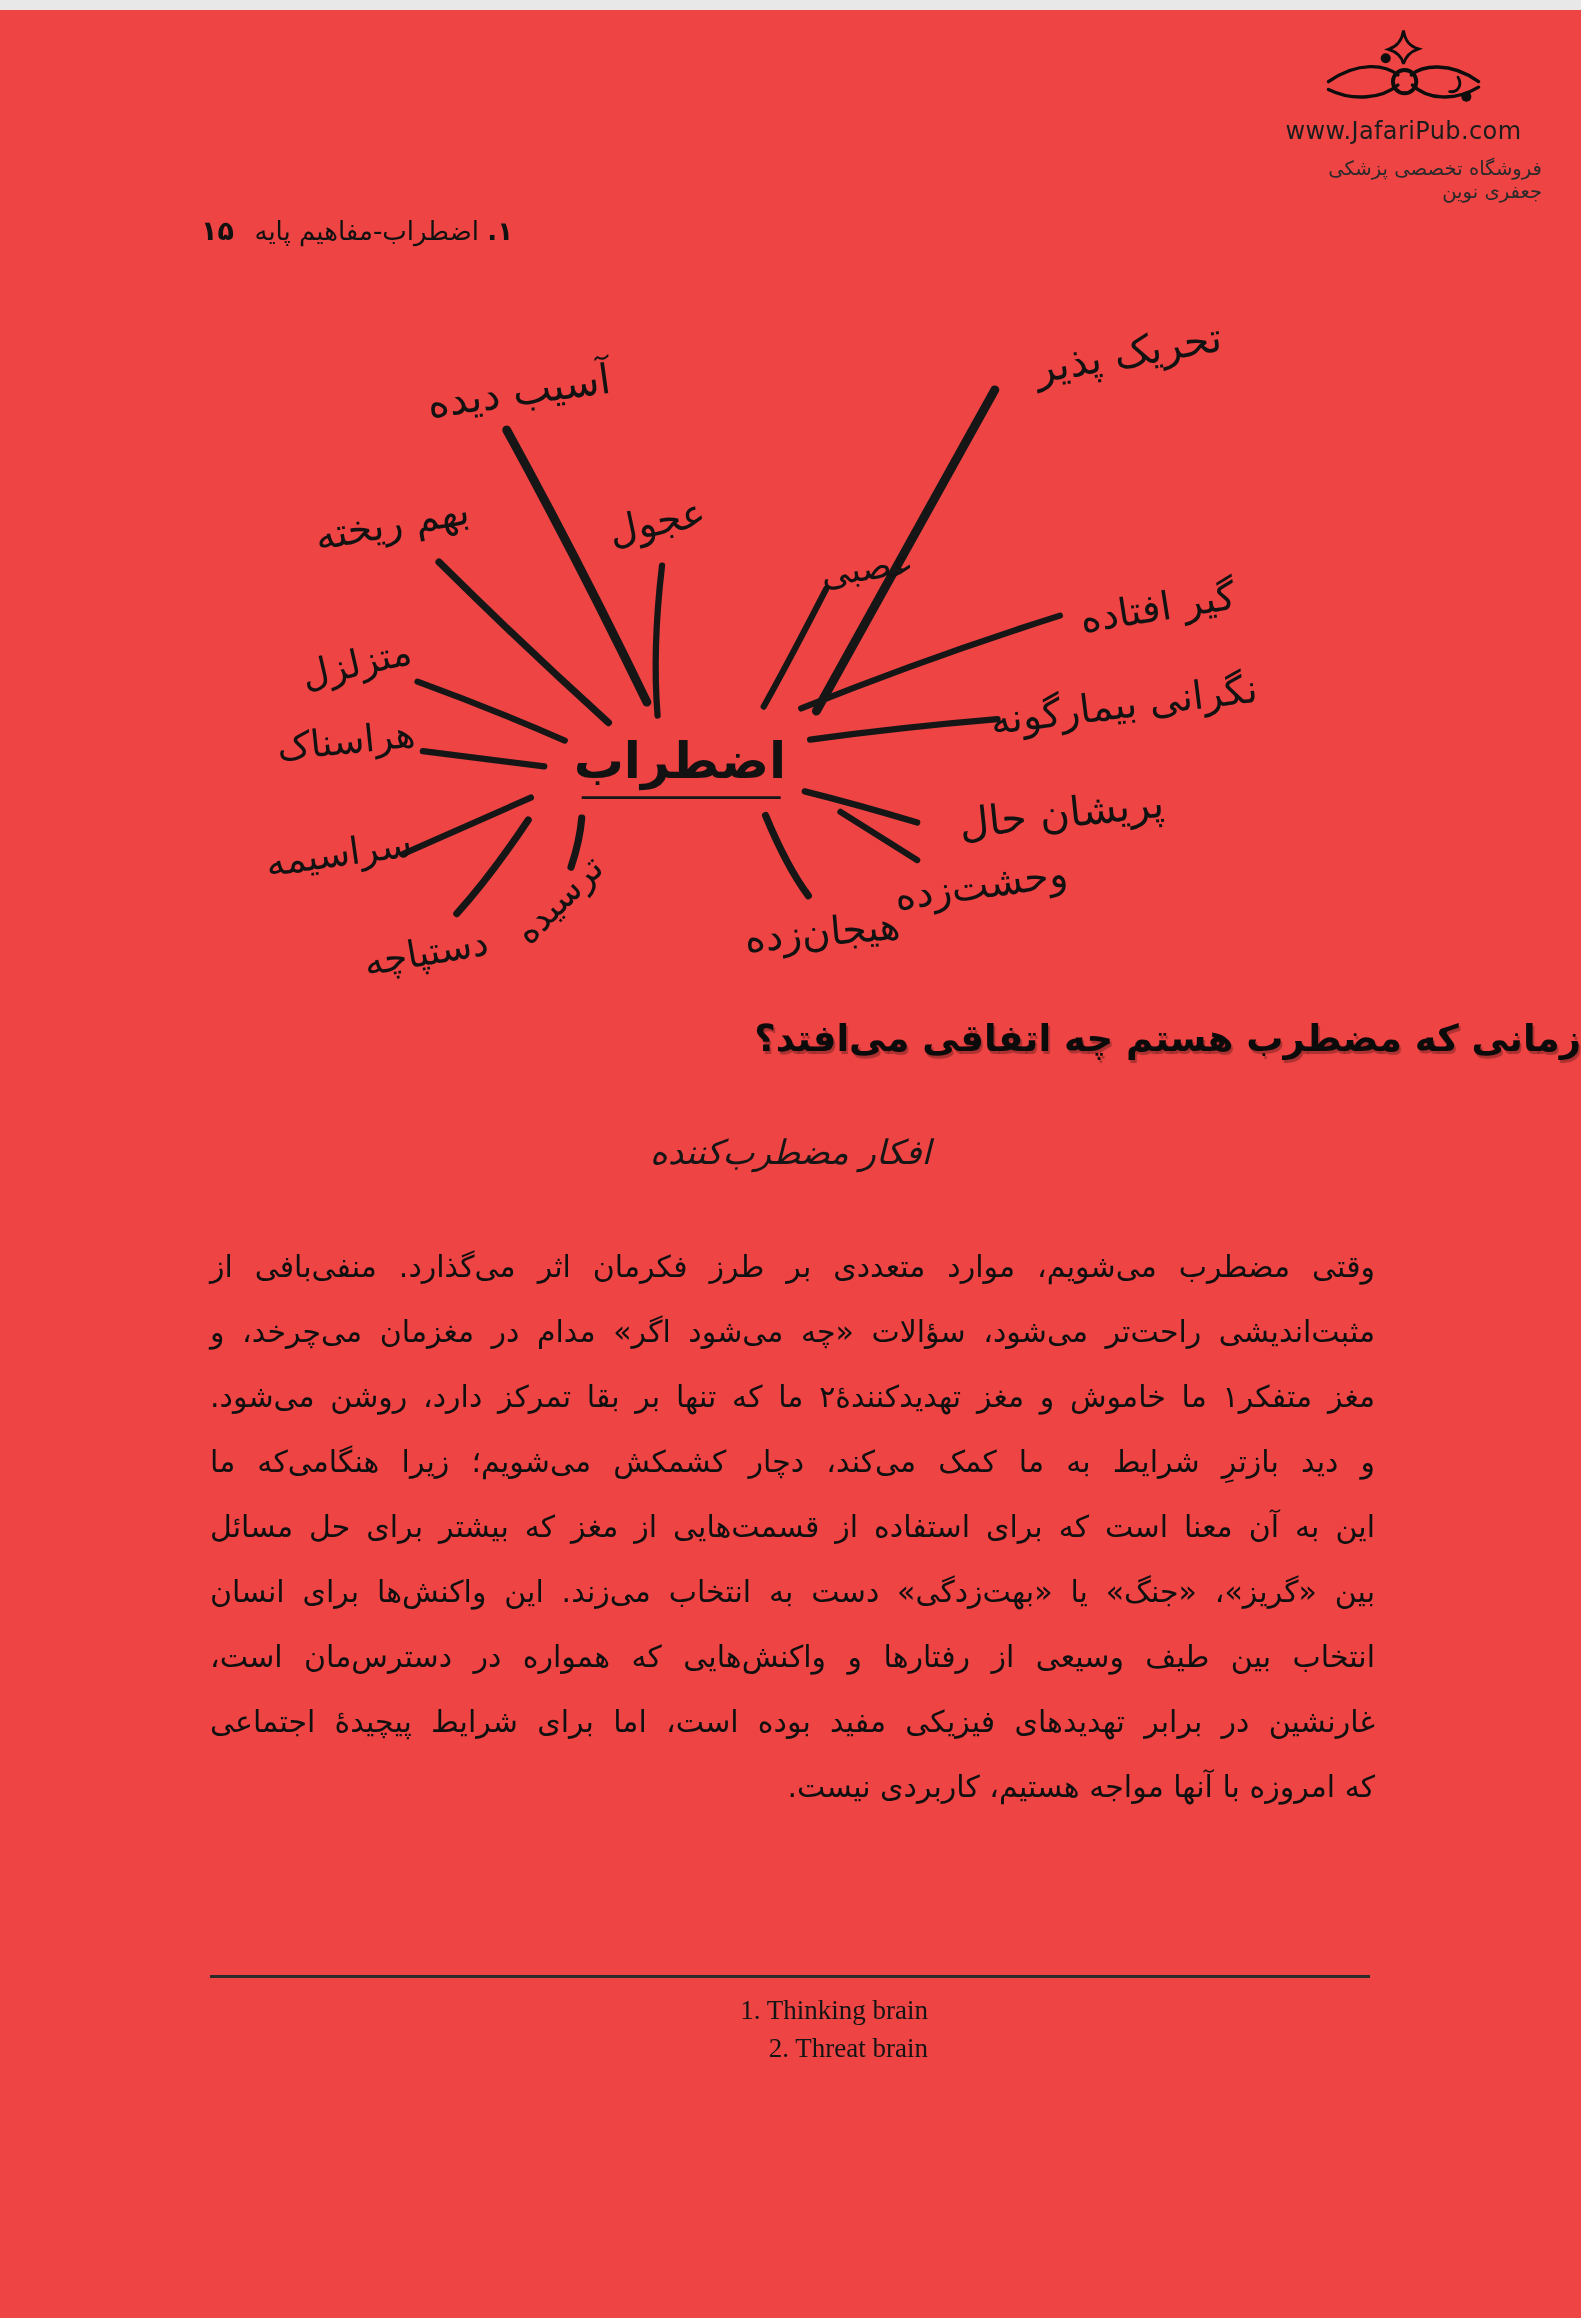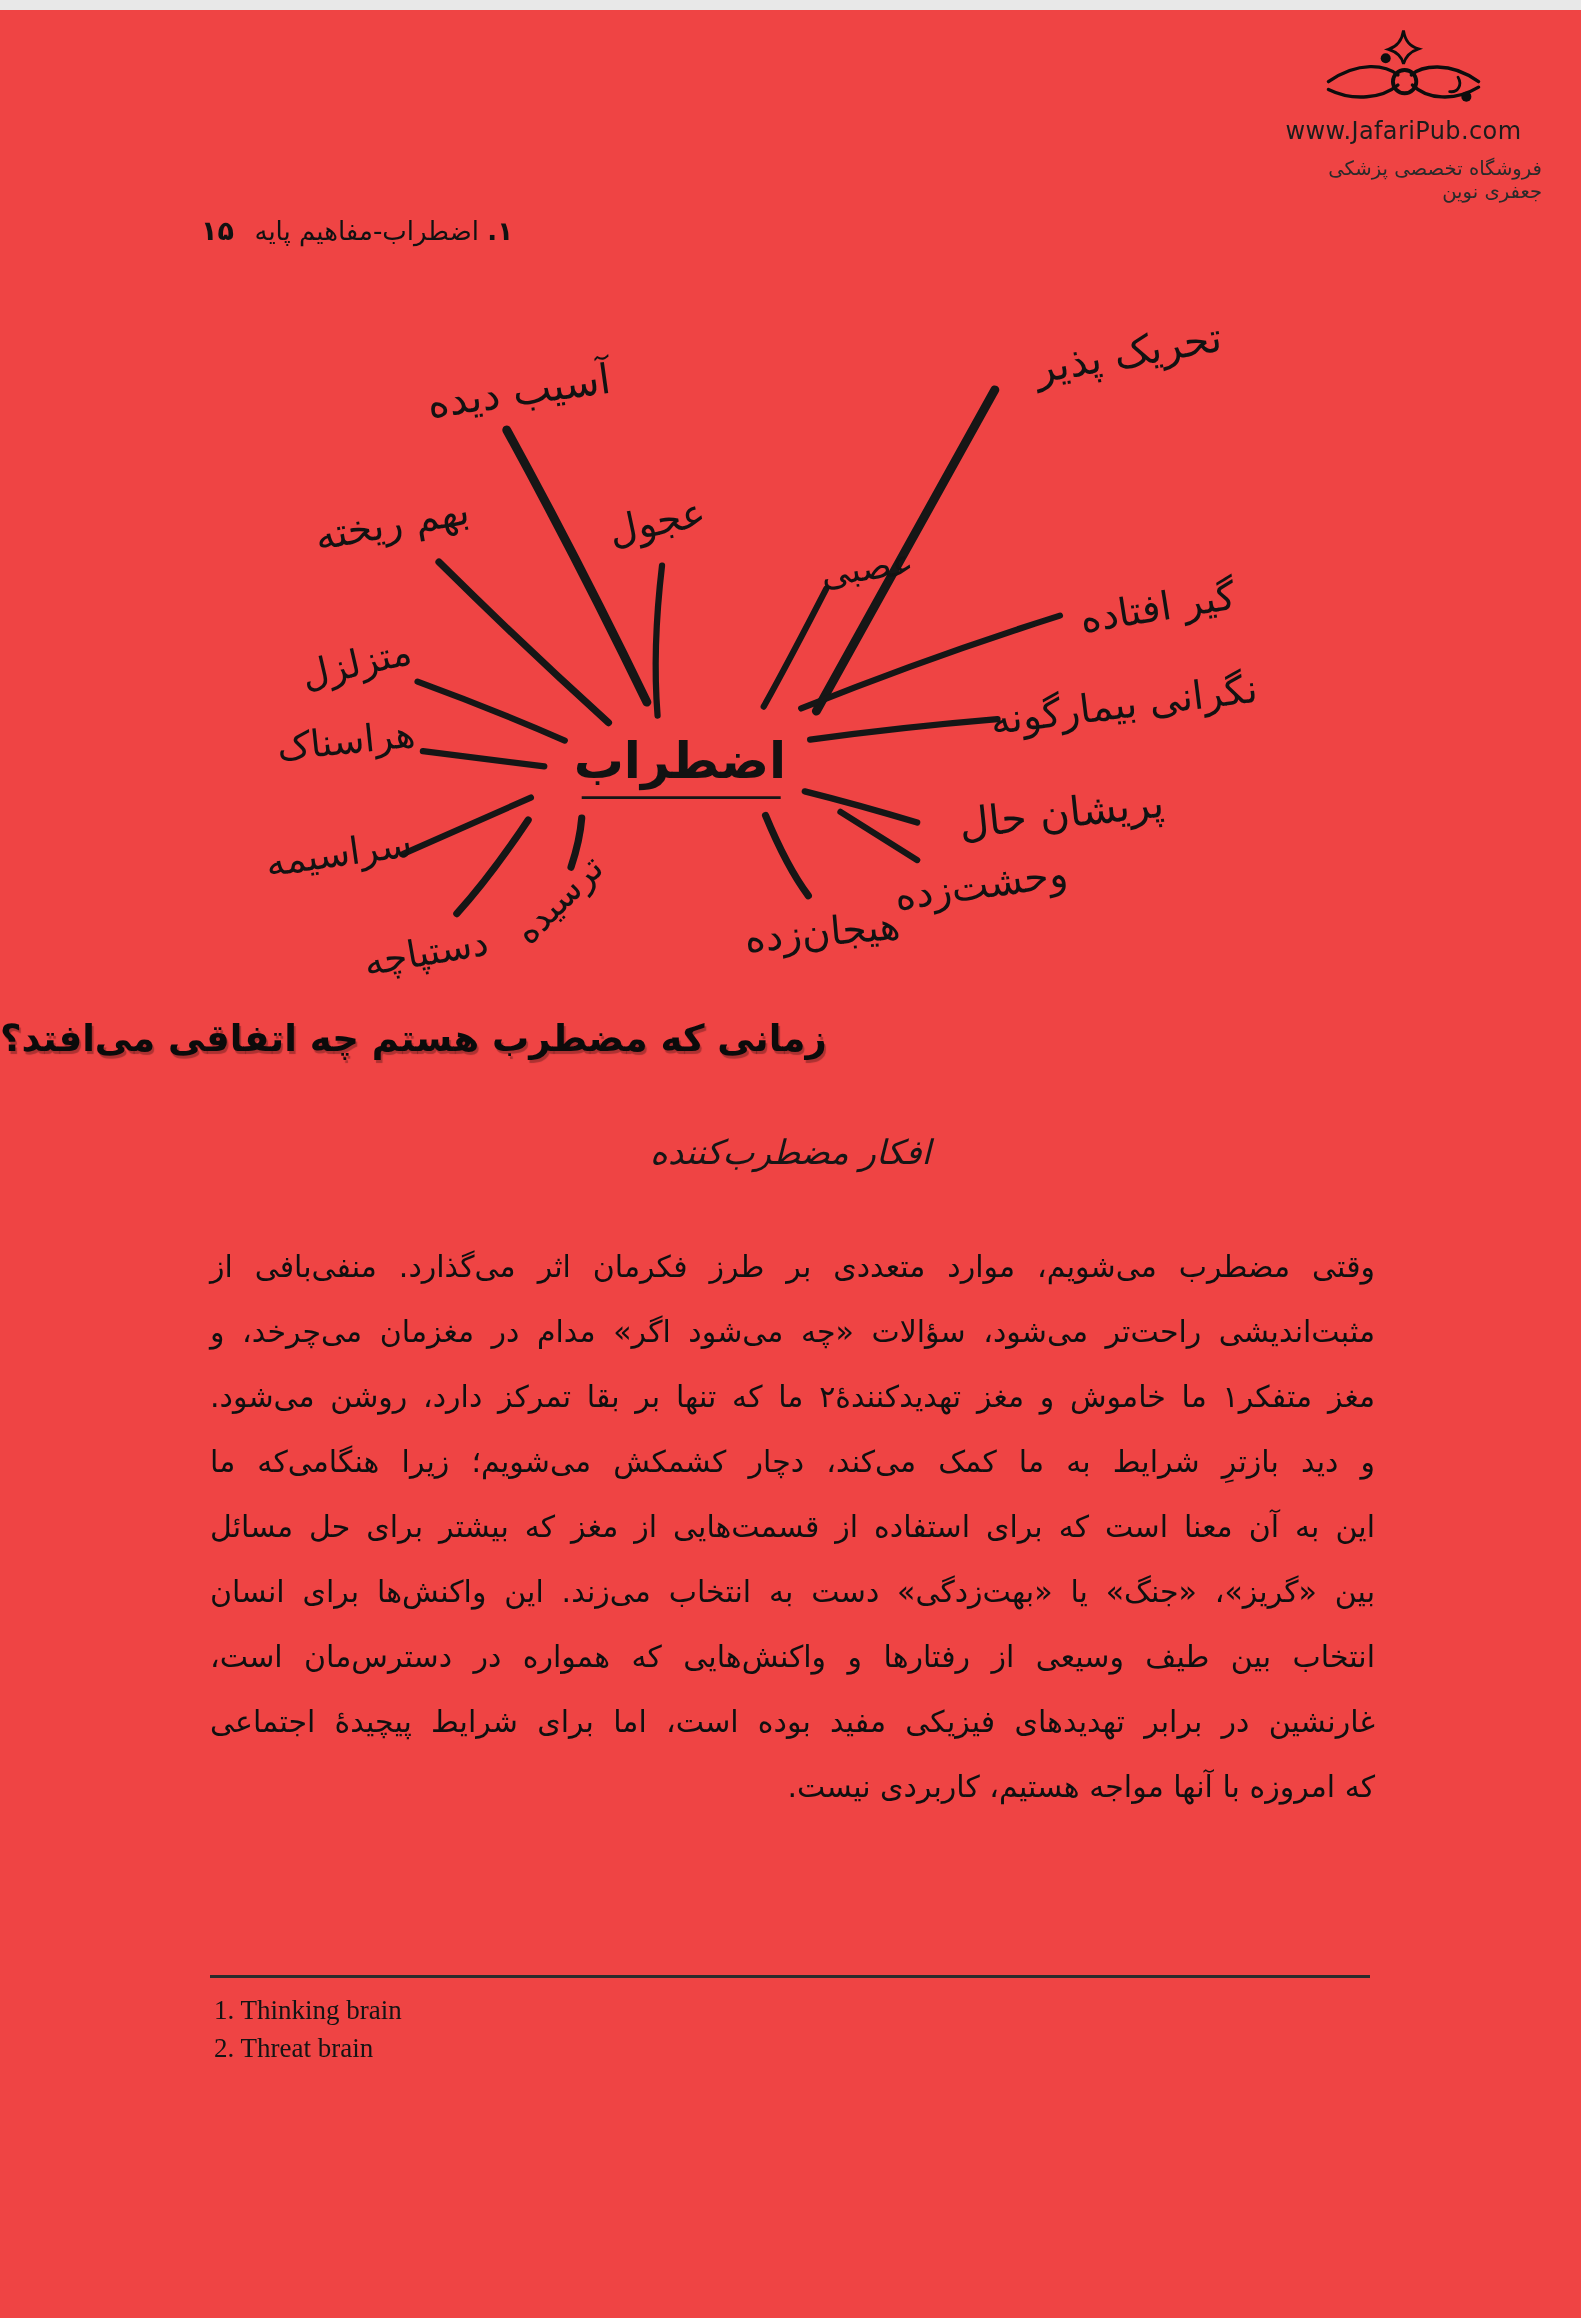--- a/index.html
+++ b/index.html
@@ -37,21 +37,21 @@
   
   .mindmap{position:absolute;top:295px;left:0;width:1581px;height:714px;}
   .mindmap svg{width:100%;height:100%;}
   .mindmap text{
     font-family:"DejaVu Sans",sans-serif;fill:#121212;
   }
   .spoke{fill:none;stroke:#161616;stroke-linecap:round;}
   
   .main-heading{
     position:absolute;top:1007px;left:0;width:1581px;
-    text-align:left;direction:rtl;
+    text-align:right;direction:rtl;
     font-size:37px;font-weight:bold;color:#0b0b0b;
     text-shadow:1.8px 2.7px 0.9px rgba(0,0,0,0.28);
   }
   .sub-heading{
     position:absolute;top:1122px;left:0;width:1581px;
     text-align:center;direction:rtl;
     font-size:34px;font-style:italic;color:#161616;
   }
   
   .body-text{
@@ -64,21 +64,21 @@
     white-space:normal;
   }
   .body-line.last{text-align:right;text-align-last:right;}
   
   .footnote-rule{
     position:absolute;top:1965px;left:210px;width:1160px;height:2.7px;
     background:#2b2b2b;
   }
   .footnotes{
     position:absolute;top:1981px;left:214px;width:714px;
-    direction:ltr;text-align:left;
+    direction:ltr;text-align:right;
     font-family:"Liberation Serif",serif;font-size:27px;color:#141414;
   }
   .footnotes div{line-height:38px;}
 </style>
 </head>
 <body>
 
 <div id="page">
 
   <div class="logo-block">

